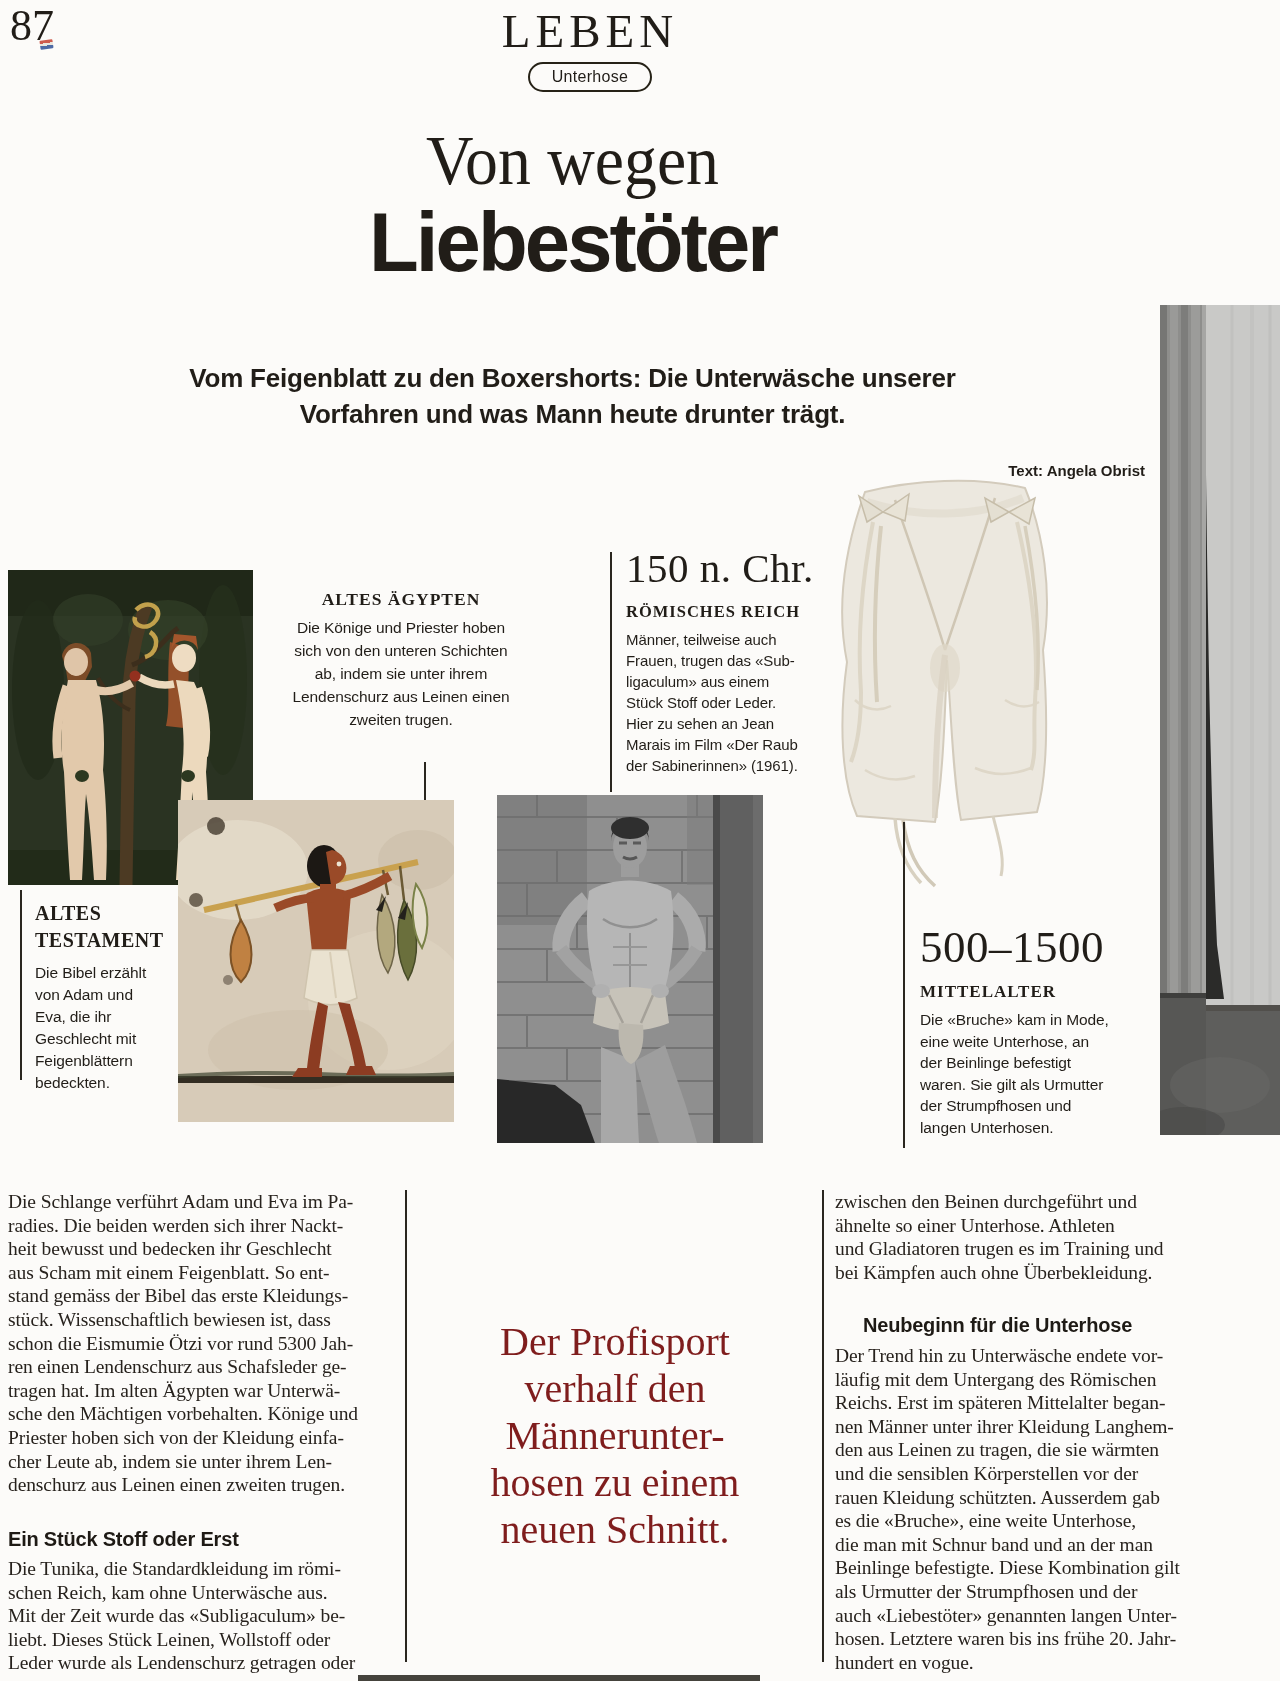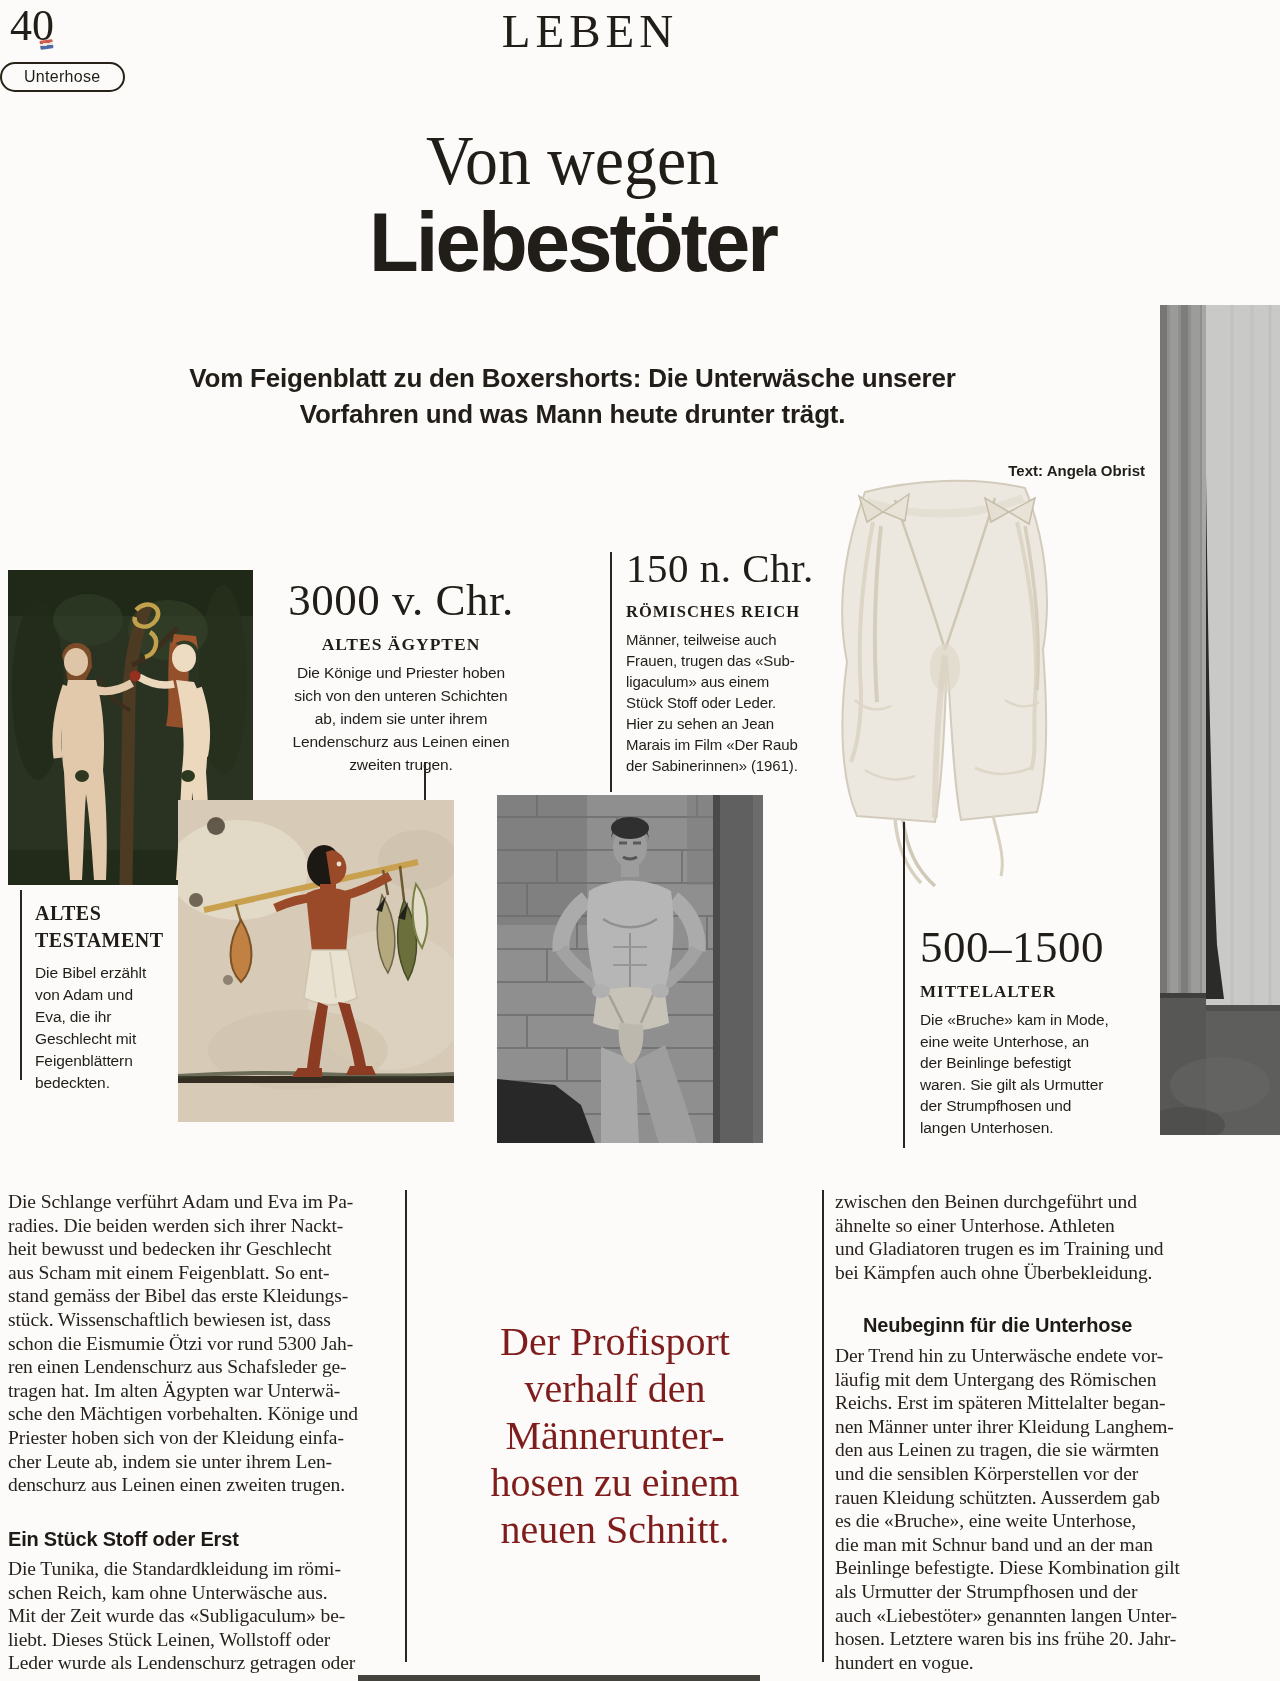--- a/index.html
+++ b/index.html
@@ -13,21 +13,21 @@
   .sans{font-family:"Liberation Sans",sans-serif;}
   .lines{white-space:pre-line;}
   .center{text-align:center;}
 
   
   .page-num{left:10px;top:4px;font-size:44px;line-height:1;}
   .corner-mark{left:40px;top:40px;width:13px;height:9px;
     background:linear-gradient(180deg,#c94a3a 0 34%,#e8e4da 34% 62%,#3a5a9c 62% 100%);
     transform:rotate(-8deg);opacity:.9;border-radius:1px;}
   .section-title{left:0;top:8px;width:1180px;font-size:47px;letter-spacing:5px;line-height:1;}
-  .tag-pill-wrap{left:0;top:62px;width:1180px;}
+  .tag-pill-wrap{left:0;top:62px;width:1180px;text-align:center;}
   .tag-pill{display:inline-block;border:2px solid #262217;border-radius:15px;
     padding:4px 22px;font-size:16px;letter-spacing:.3px;}
 
   .kicker{left:0;top:126px;width:1145px;font-size:70px;line-height:1;transform:scaleX(.94);}
   .headline{left:0;top:200px;width:1145px;font-size:84px;line-height:1;font-weight:bold;
     letter-spacing:-3px;transform:scaleX(.97);}
   .subtitle{left:0;top:360px;width:1145px;font-size:26px;line-height:36px;font-weight:bold;letter-spacing:-.2px;}
   .byline{left:0;top:462px;width:1145px;font-size:15px;font-weight:bold;text-align:right;}
 
   
@@ -70,21 +70,21 @@
   .quote{left:420px;top:1318px;width:390px;font-size:40px;line-height:47px;color:#7f1d1d;}
 
   .bottom-strip{left:358px;top:1675px;width:402px;height:6px;background:#45433d;}
   svg{display:block;}
 </style>
 </head>
 <body>
 
 <div class="page">
 
-  <div class="abs serif page-num">40</div>
+  <div class="abs serif page-num">87</div>
   <div class="abs corner-mark"></div>
   <div class="abs serif center section-title">LEBEN</div>
   <div class="abs tag-pill-wrap">
     <span class="tag-pill sans">Unterhose</span>
   </div>
 
   <div class="abs serif center kicker">Von wegen</div>
   <div class="abs sans center headline">Liebestöter</div>
   <div class="abs sans center subtitle lines">Vom Feigenblatt zu den Boxershorts: Die Unterwäsche unserer
 Vorfahren und was Mann heute drunter trägt.</div>
@@ -129,21 +129,20 @@
 TESTAMENT</div>
     <div class="cap-body lines sans">Die Bibel erzählt
 von Adam und
 Eva, die ihr
 Geschlecht mit
 Feigenblättern
 bedeckten.</div>
   </div>
 
   <div class="abs center t3000">
-    <div class="serif year">3000 v. Chr.</div>
     <div class="serif era">ALTES ÄGYPTEN</div>
     <div class="cap-body lines sans">Die Könige und Priester hoben
 sich von den unteren Schichten
 ab, indem sie unter ihrem
 Lendenschurz aus Leinen einen
 zweiten trugen.</div>
   </div>
   <div class="abs leader" style="left:424px;top:762px;height:40px;"></div>
 
   <div class="abs" style="left:178px;top:800px;width:276px;height:322px;">

